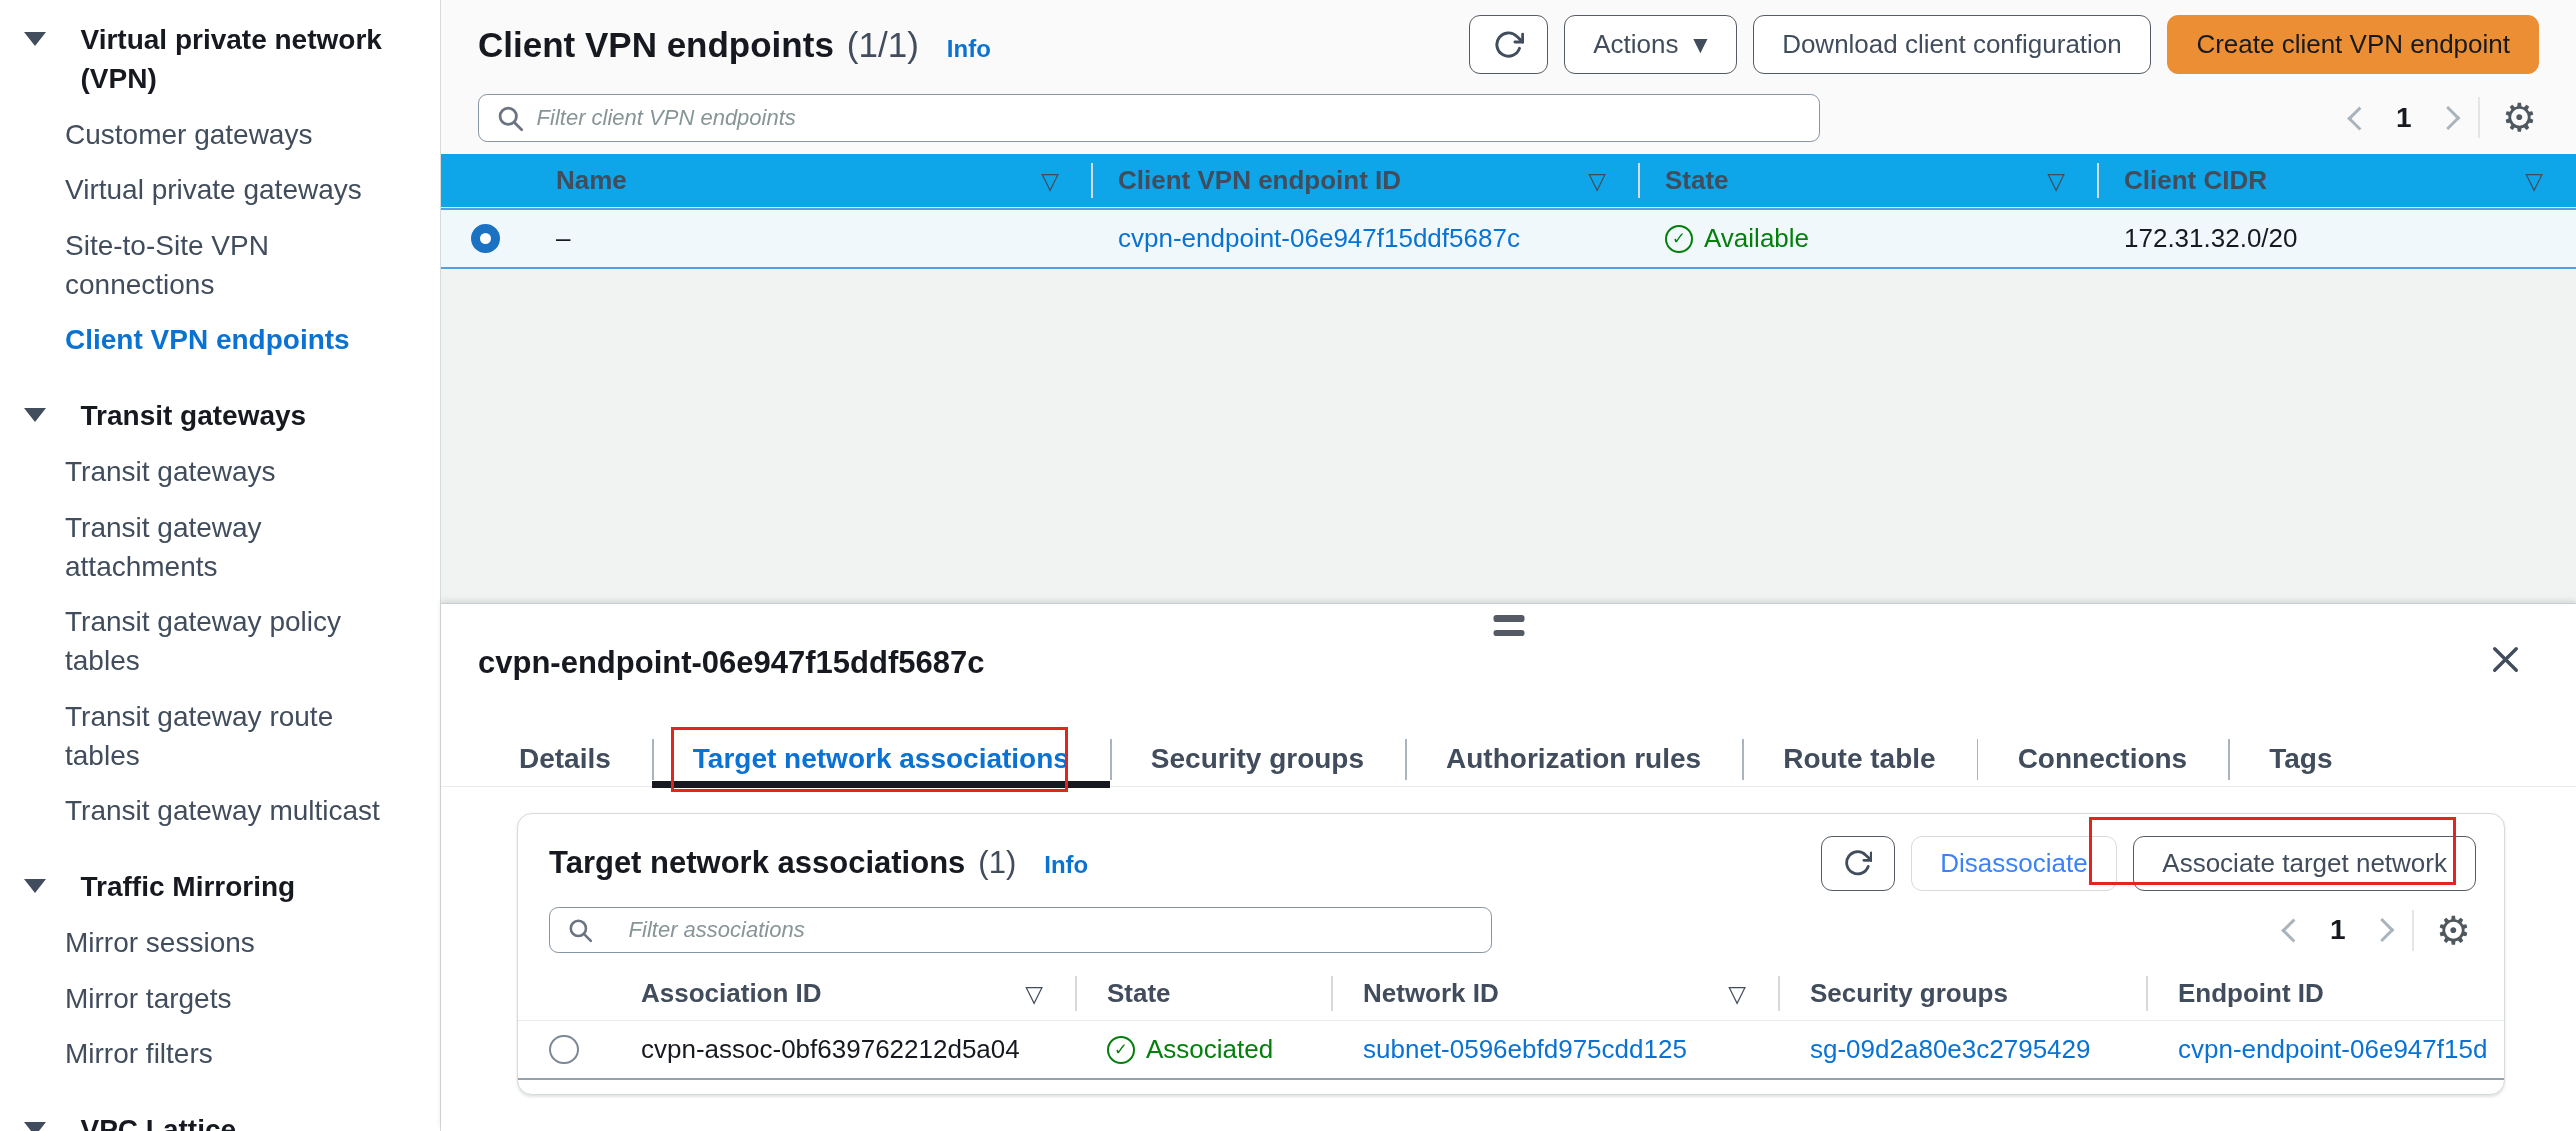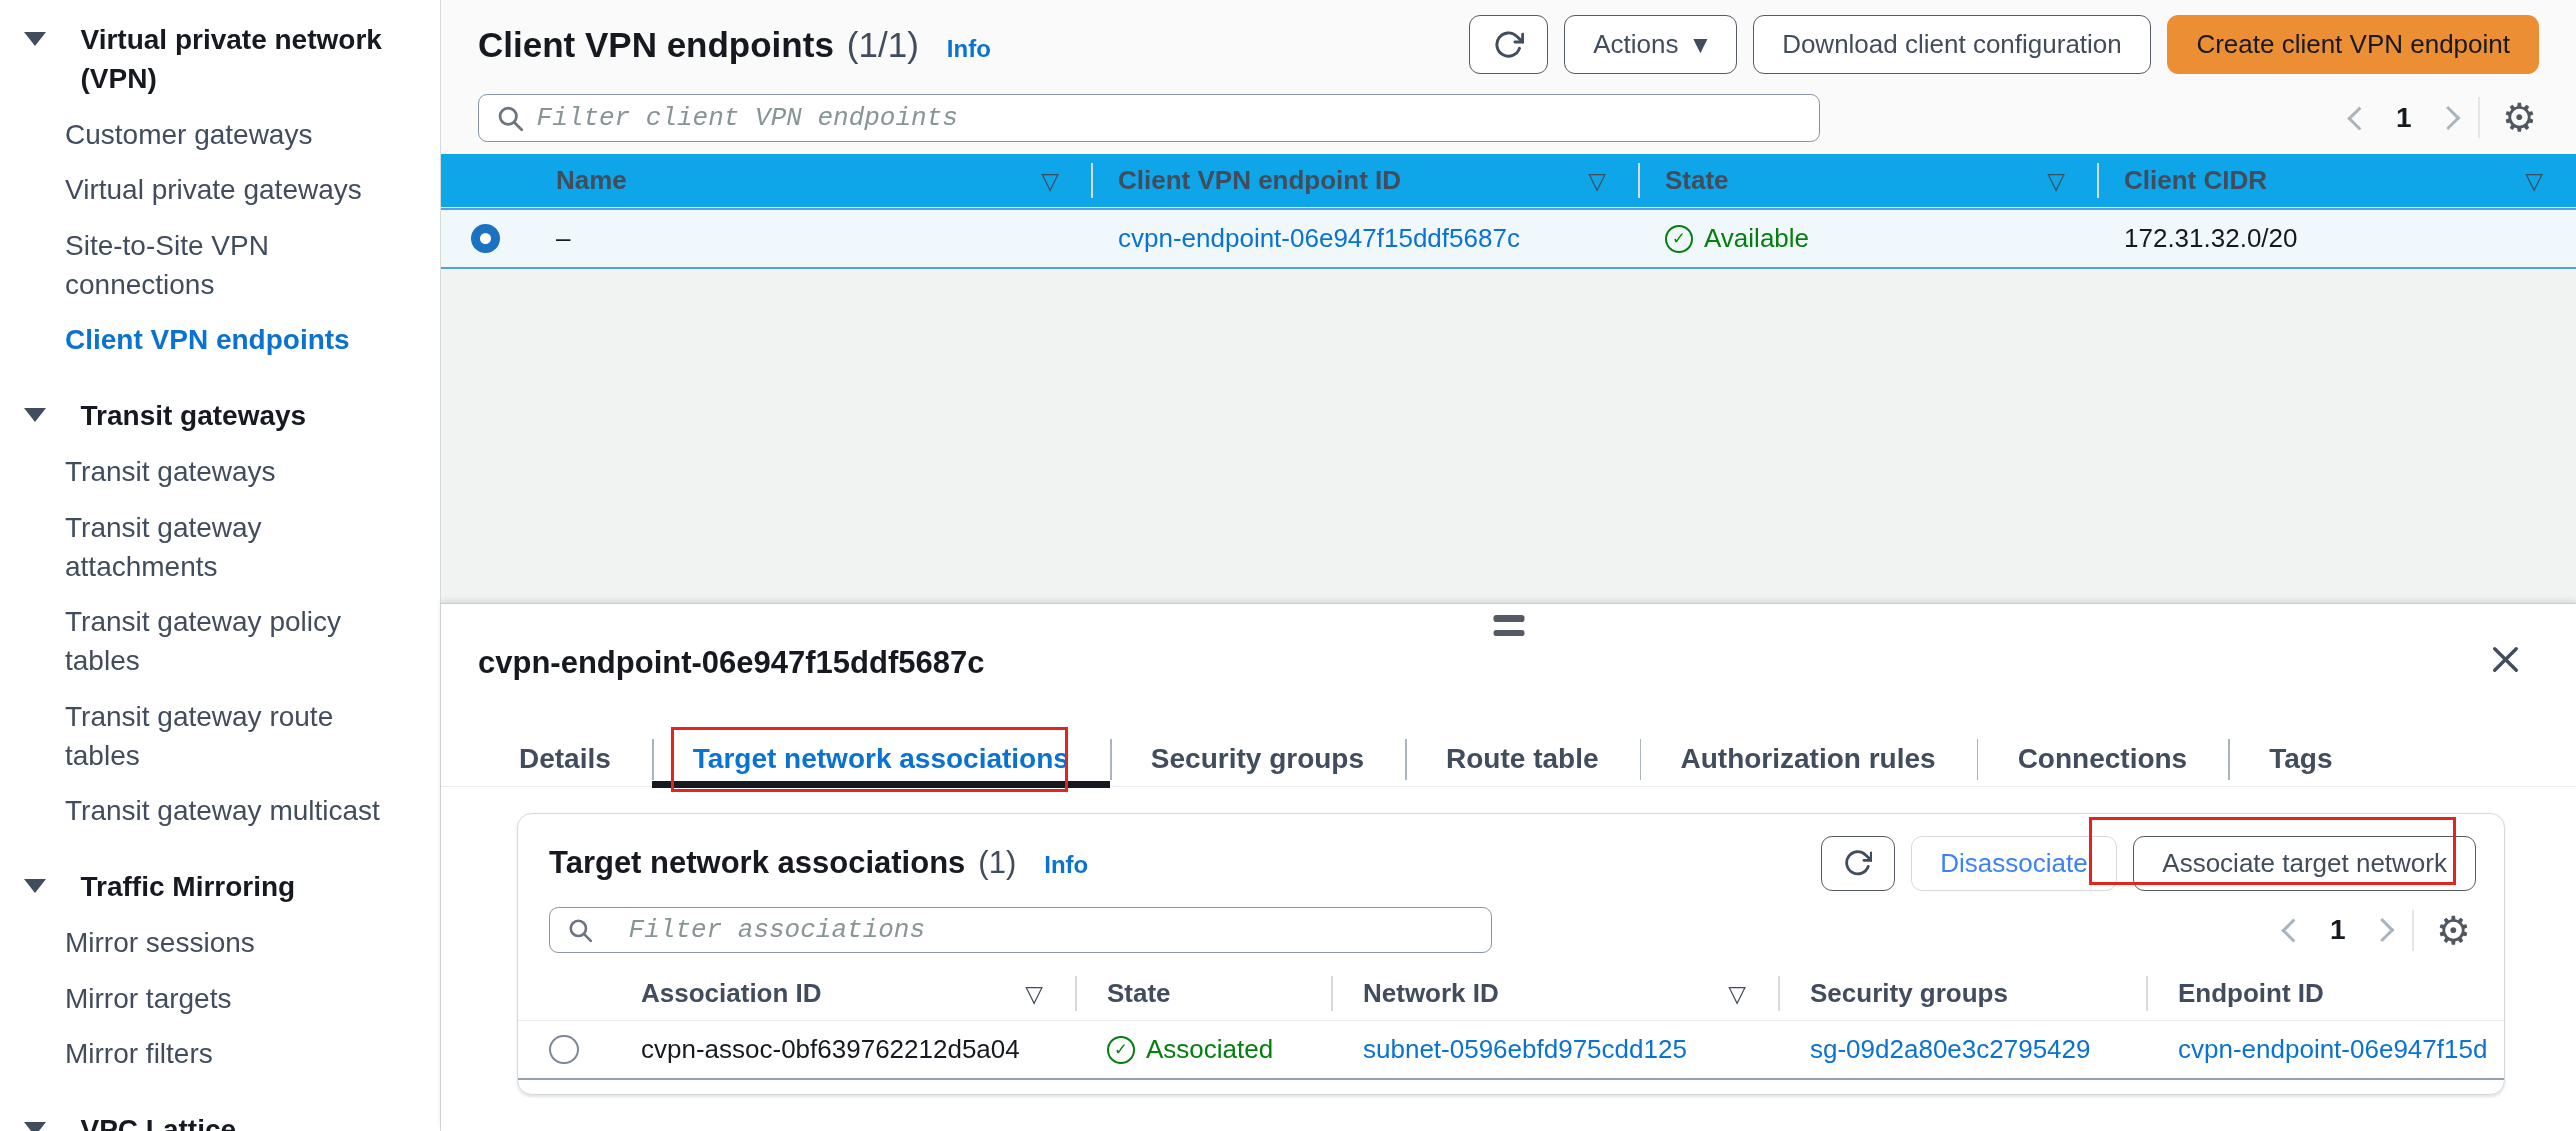--- a/index.html
+++ b/index.html
@@ -40,21 +40,21 @@
     font-size: 26px; font-weight: normal; color: #414d5c;
     display: flex; align-items: center; gap: 14.8px; cursor: pointer; white-space: nowrap;
   }
   .btn.icon-btn { width: 79px; padding: 0; justify-content: center; }
   .btn.primary { background: #ec8e33; border-color: #ec8e33; color: #16191f; }
   .btn.disabled { border-color: #d5dbdb; color: #3b82f6; cursor: default; }
   .caret { font-family: "DejaVu Sans", sans-serif; font-size: 18.5px; color: #414d5c; }
 
   .filter-row { height: 65px; background: #fafafa; display: flex; align-items: center; justify-content: space-between; padding: 0 39px 7.4px 37px; }
   .search-box { width: 1342px; height: 48px; background: #fff; border: 1.8px solid #8695a3; border-radius: 9.2px; display: flex; align-items: center; padding: 0 16.6px; gap: 13px; }
-  .search-box input { border: none; outline: none; flex: 1; font-family: Liberation Mono, monospace; font-size: 26px; color: #0369a1; background: transparent; }
+  .search-box input { border: none; outline: none; flex: 1; font-family: Liberation Sans, sans-serif; font-size: 22px; color: #0369a1; background: transparent; }
   .search-box input::placeholder { color: #879596; font-style: italic; }
   .pager { display: flex; align-items: center; }
   .chev { width: 16.6px; height: 16.6px; border-left: 3.7px solid #a9b4bc; border-bottom: 3.7px solid #a9b4bc; flex: none; cursor: pointer; }
   .chev.prev { transform: rotate(45deg); }
   .chev.next { transform: rotate(225deg); }
   .page-num { font-size: 28px; font-weight: bold; color: #16191f; margin: 0 28px; }
   .pager-sep { width: 1.8px; height: 41px; background: #e3e6e9; margin: 0 22px; }
   .gear { font-family: "DejaVu Sans", sans-serif; font-size: 39px; color: #50585f; cursor: pointer; line-height: 1; }
 
   .thead { height: 54px; background: #0ea5e9; border-bottom: 1.8px solid #e9ebed; display: grid; grid-template-columns: 89px 562px 547px 459px 1fr; }
@@ -239,22 +239,22 @@
       <svg width="37" height="37" viewBox="0 0 24 24" fill="none" stroke="#414d5c" stroke-width="2.2" stroke-linecap="round">
           <line x1="5" y1="5" x2="19" y2="19"></line>
           <line x1="19" y1="5" x2="5" y2="19"></line>
         </svg>
     </div>
 
     <div class="tabs">
       <div class="tab">Details</div>
       <div class="tab active">Target network associations</div>
       <div class="tab">Security groups</div>
+      <div class="tab">Authorization rules</div>
       <div class="tab">Route table</div>
-      <div class="tab">Authorization rules</div>
       <div class="tab">Connections</div>
       <div class="tab">Tags</div>
     </div>
 
     <div class="assoc-card">
       <div class="card-header">
         <div class="title-group">
           <span class="card-title">Target network associations</span>
           <span class="count" style="font-size:31px">(1)</span>
           <a class="info-link">Info</a>

